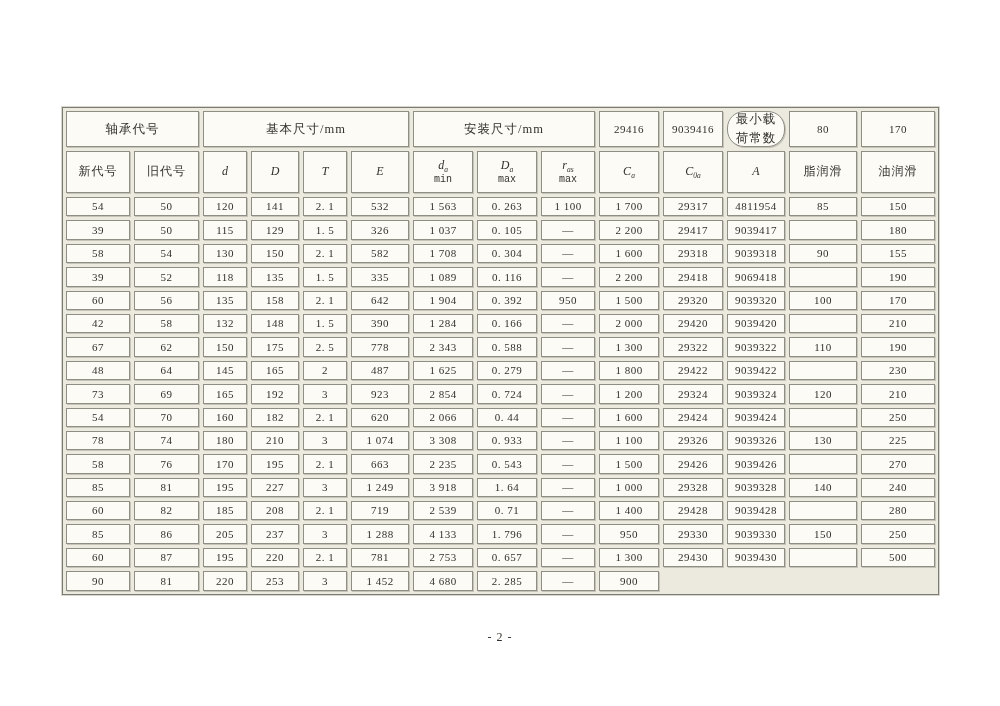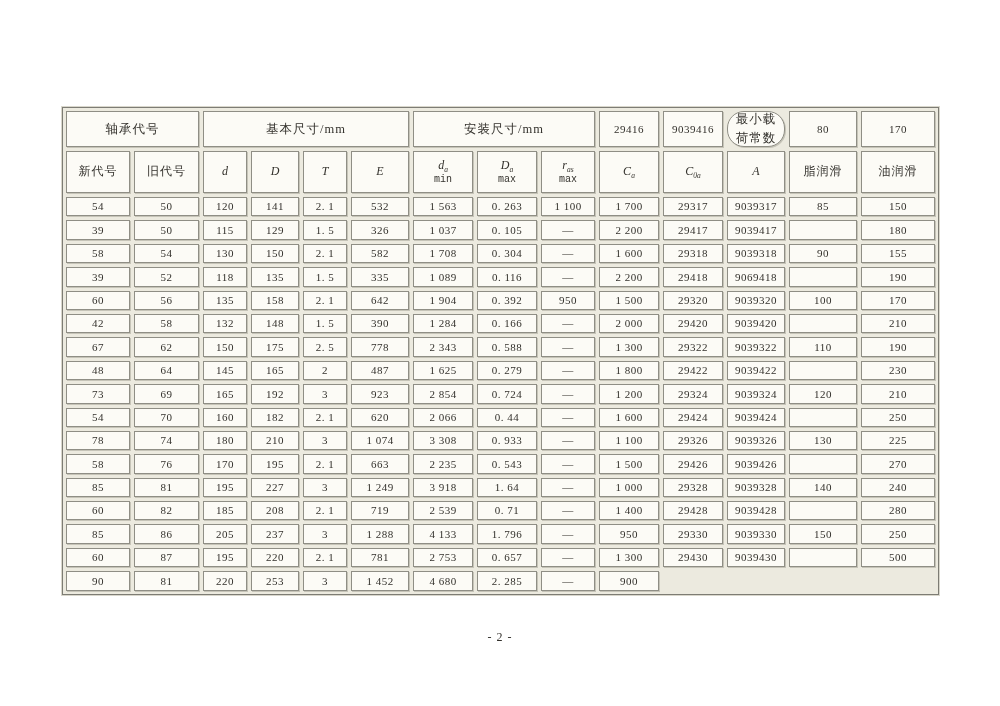--- a/index.html
+++ b/index.html
@@ -126,21 +126,21 @@
       <div class="cell dcell">50</div>
       <div class="cell dcell">120</div>
       <div class="cell dcell">141</div>
       <div class="cell dcell">2. 1</div>
       <div class="cell dcell">532</div>
       <div class="cell dcell">1 563</div>
       <div class="cell dcell">0. 263</div>
       <div class="cell dcell">1 100</div>
       <div class="cell dcell">1 700</div>
       <div class="cell dcell">29317</div>
-      <div class="cell dcell">9039317</div>
+      <div class="cell dcell">4811954</div>
       <div class="cell dcell">85</div>
       <div class="cell dcell">150</div>
       <div class="cell dcell">39</div>
       <div class="cell dcell">50</div>
       <div class="cell dcell">115</div>
       <div class="cell dcell">129</div>
       <div class="cell dcell">1. 5</div>
       <div class="cell dcell">326</div>
       <div class="cell dcell">1 037</div>
       <div class="cell dcell">0. 105</div>

